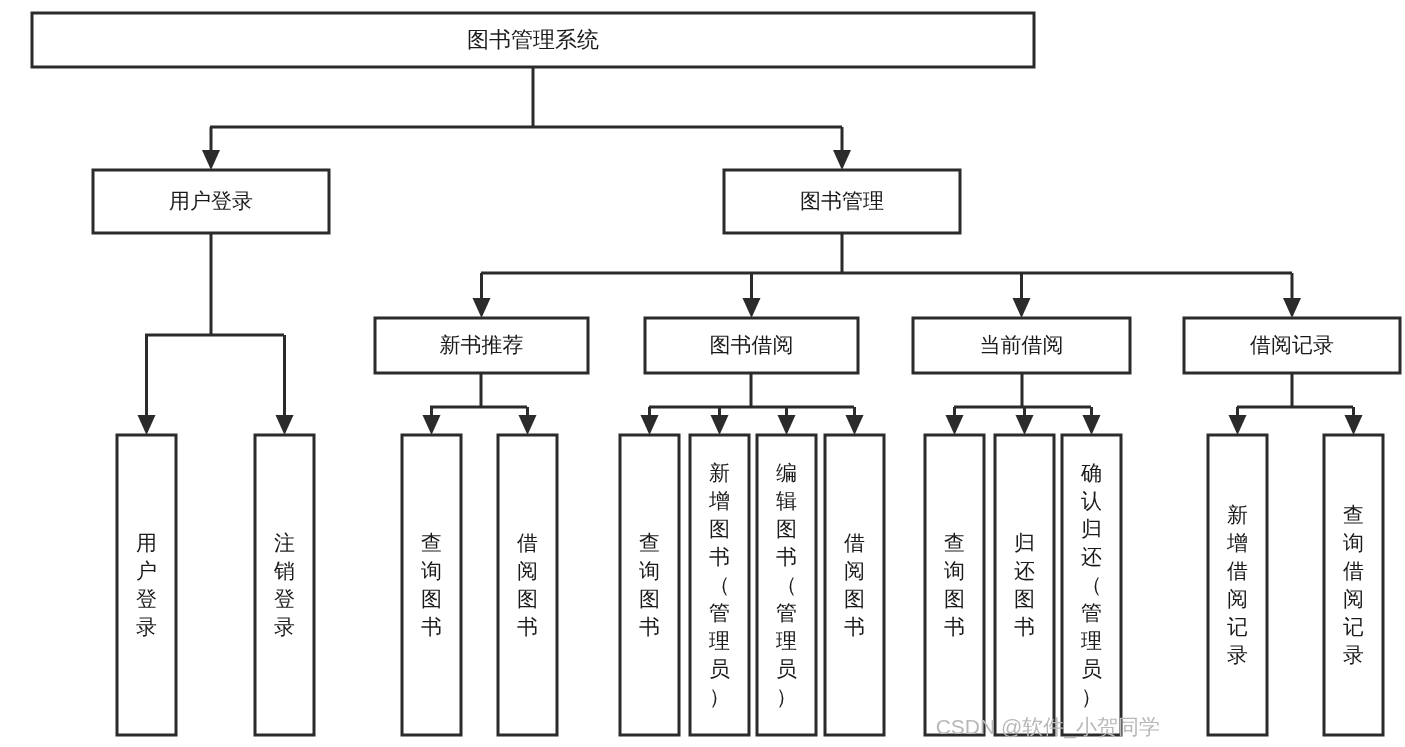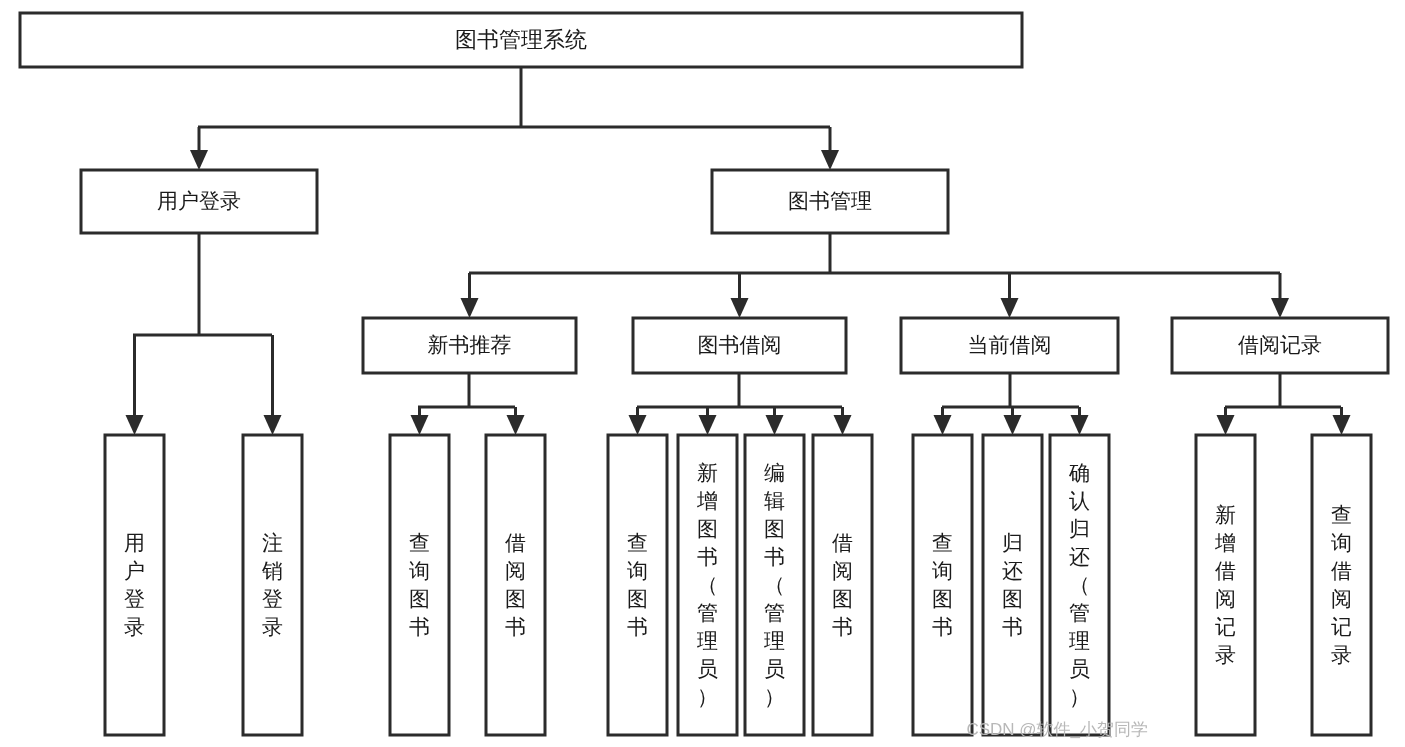--- a/index.html
+++ b/index.html
@@ -9,21 +9,21 @@
   }
   body {
     width: 1405px;
     height: 747px;
     font-family: "Liberation Sans", sans-serif;
     position: relative;
     overflow: hidden;
   }
   #diagram-root {
     position: absolute;
-    left: 0;
+    left: 12px;
     top: 0;
     width: 1158px;
     height: 747px;
   }
   svg.diagram {
     display: block;
     width: 1405px;
     height: 747px;
   }
   .node-rect {
@@ -60,21 +60,21 @@
     font-family: "Liberation Sans", sans-serif;
     font-size: 21px;
     fill: #1a1a1a;
     text-anchor: middle;
   }
   .watermark {
     position: absolute;
     right: 10px;
     bottom: 6px;
     font-family: "Liberation Sans", sans-serif;
-    font-size: 17px;
+    font-size: 21px;
     color: #b8b8b8;
     white-space: nowrap;
     user-select: none;
   }
 </style>
 </head>
 <body>
 
 <div id="diagram-root">
   <svg class="diagram" viewBox="0 0 1405 747" xmlns="http://www.w3.org/2000/svg">

